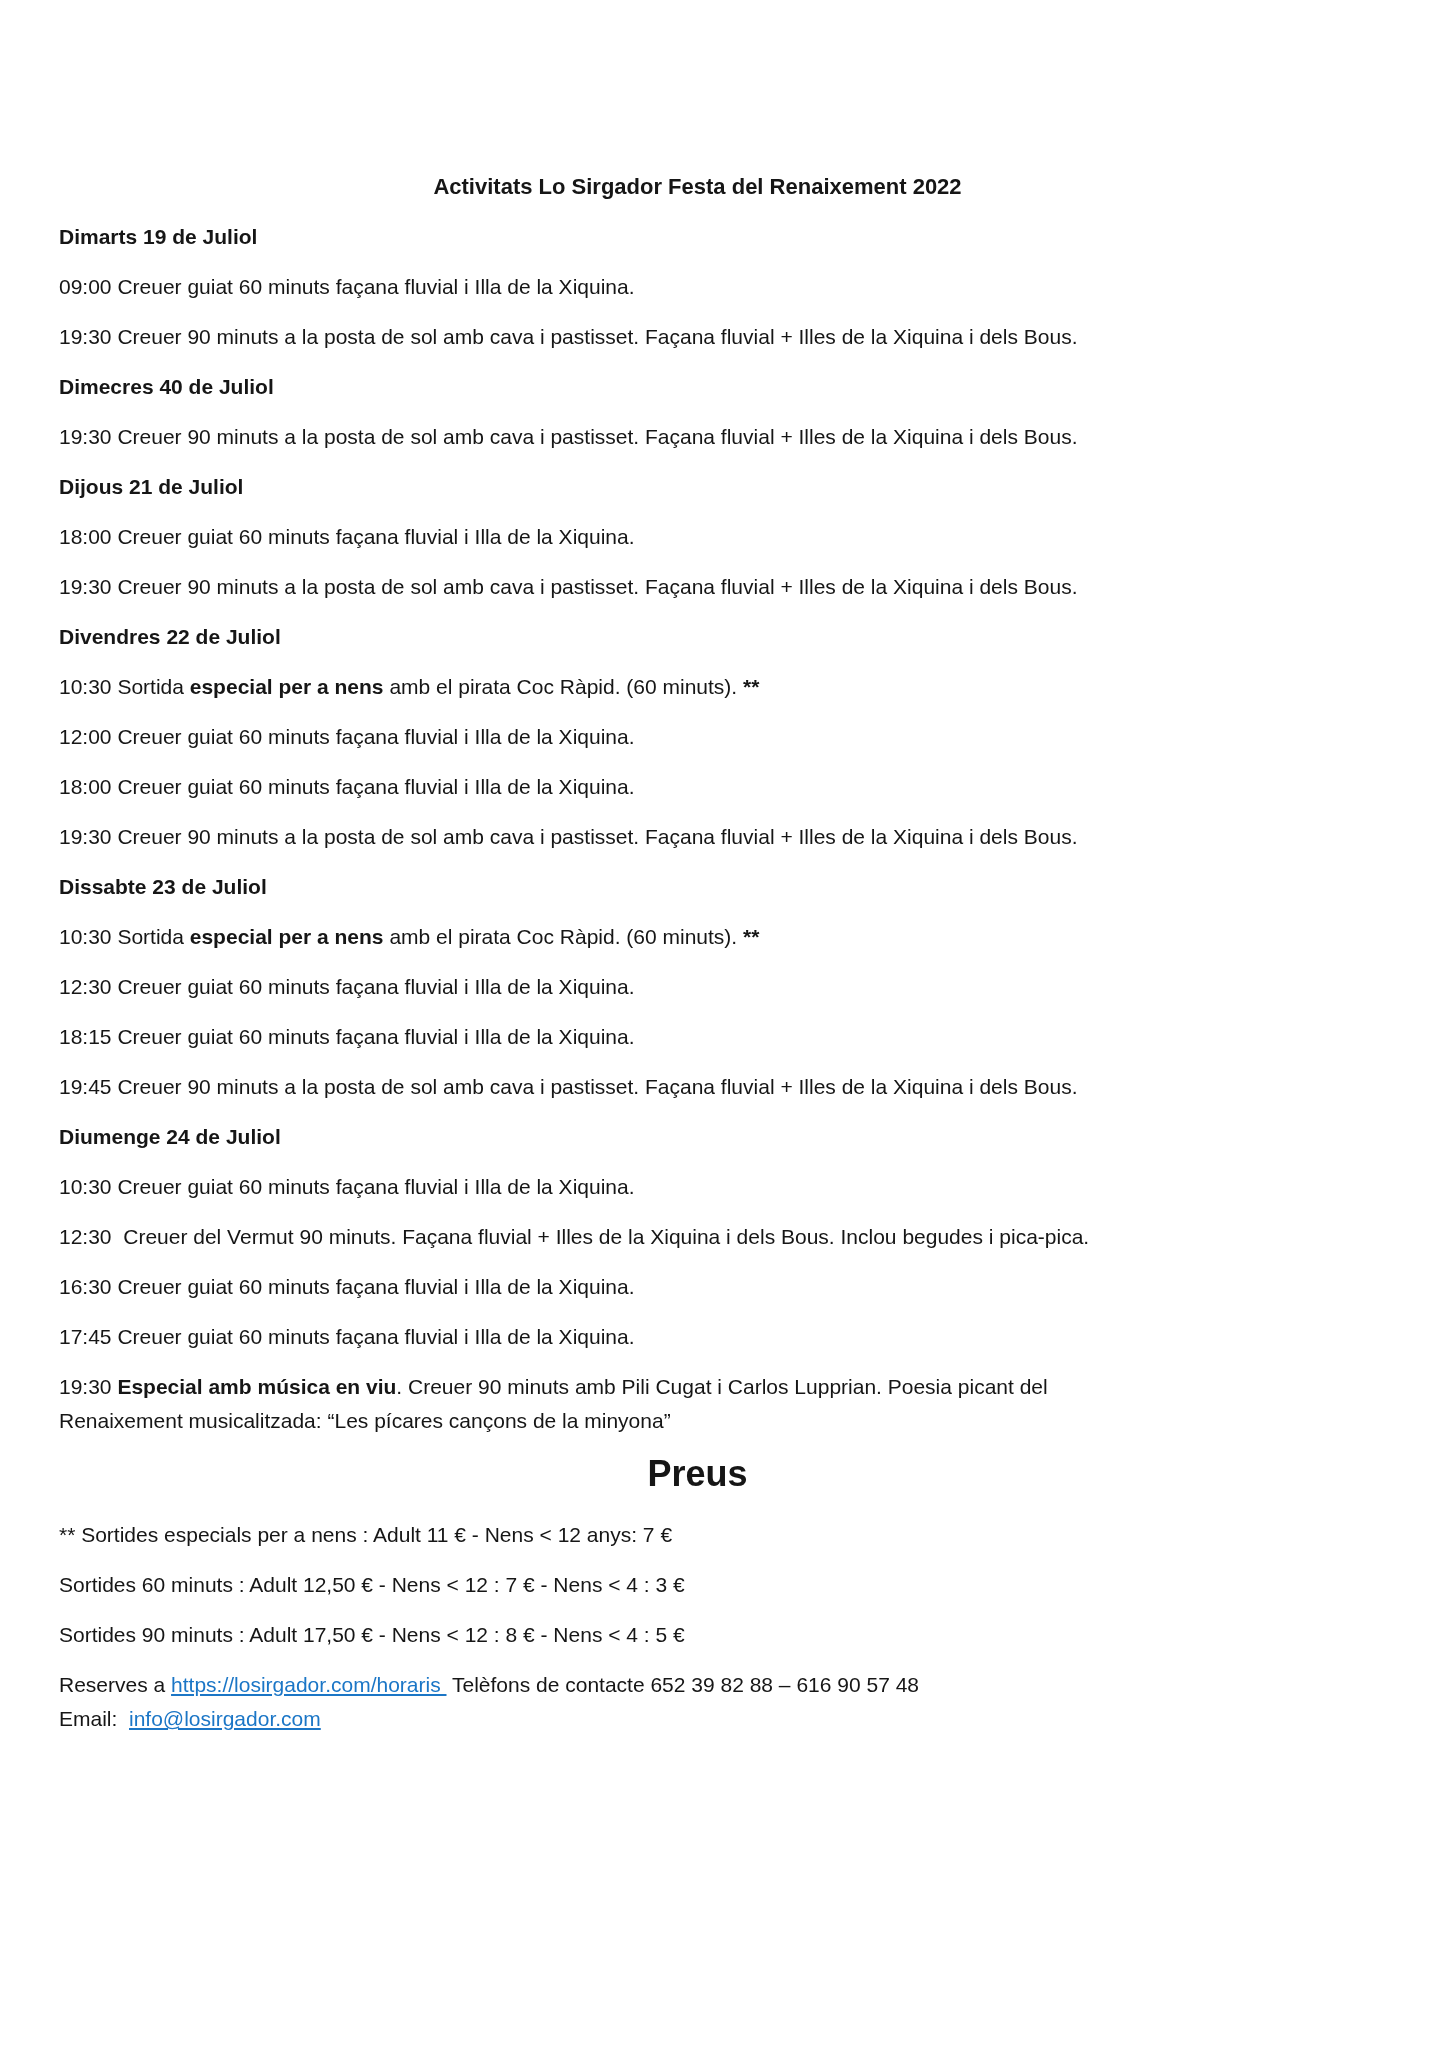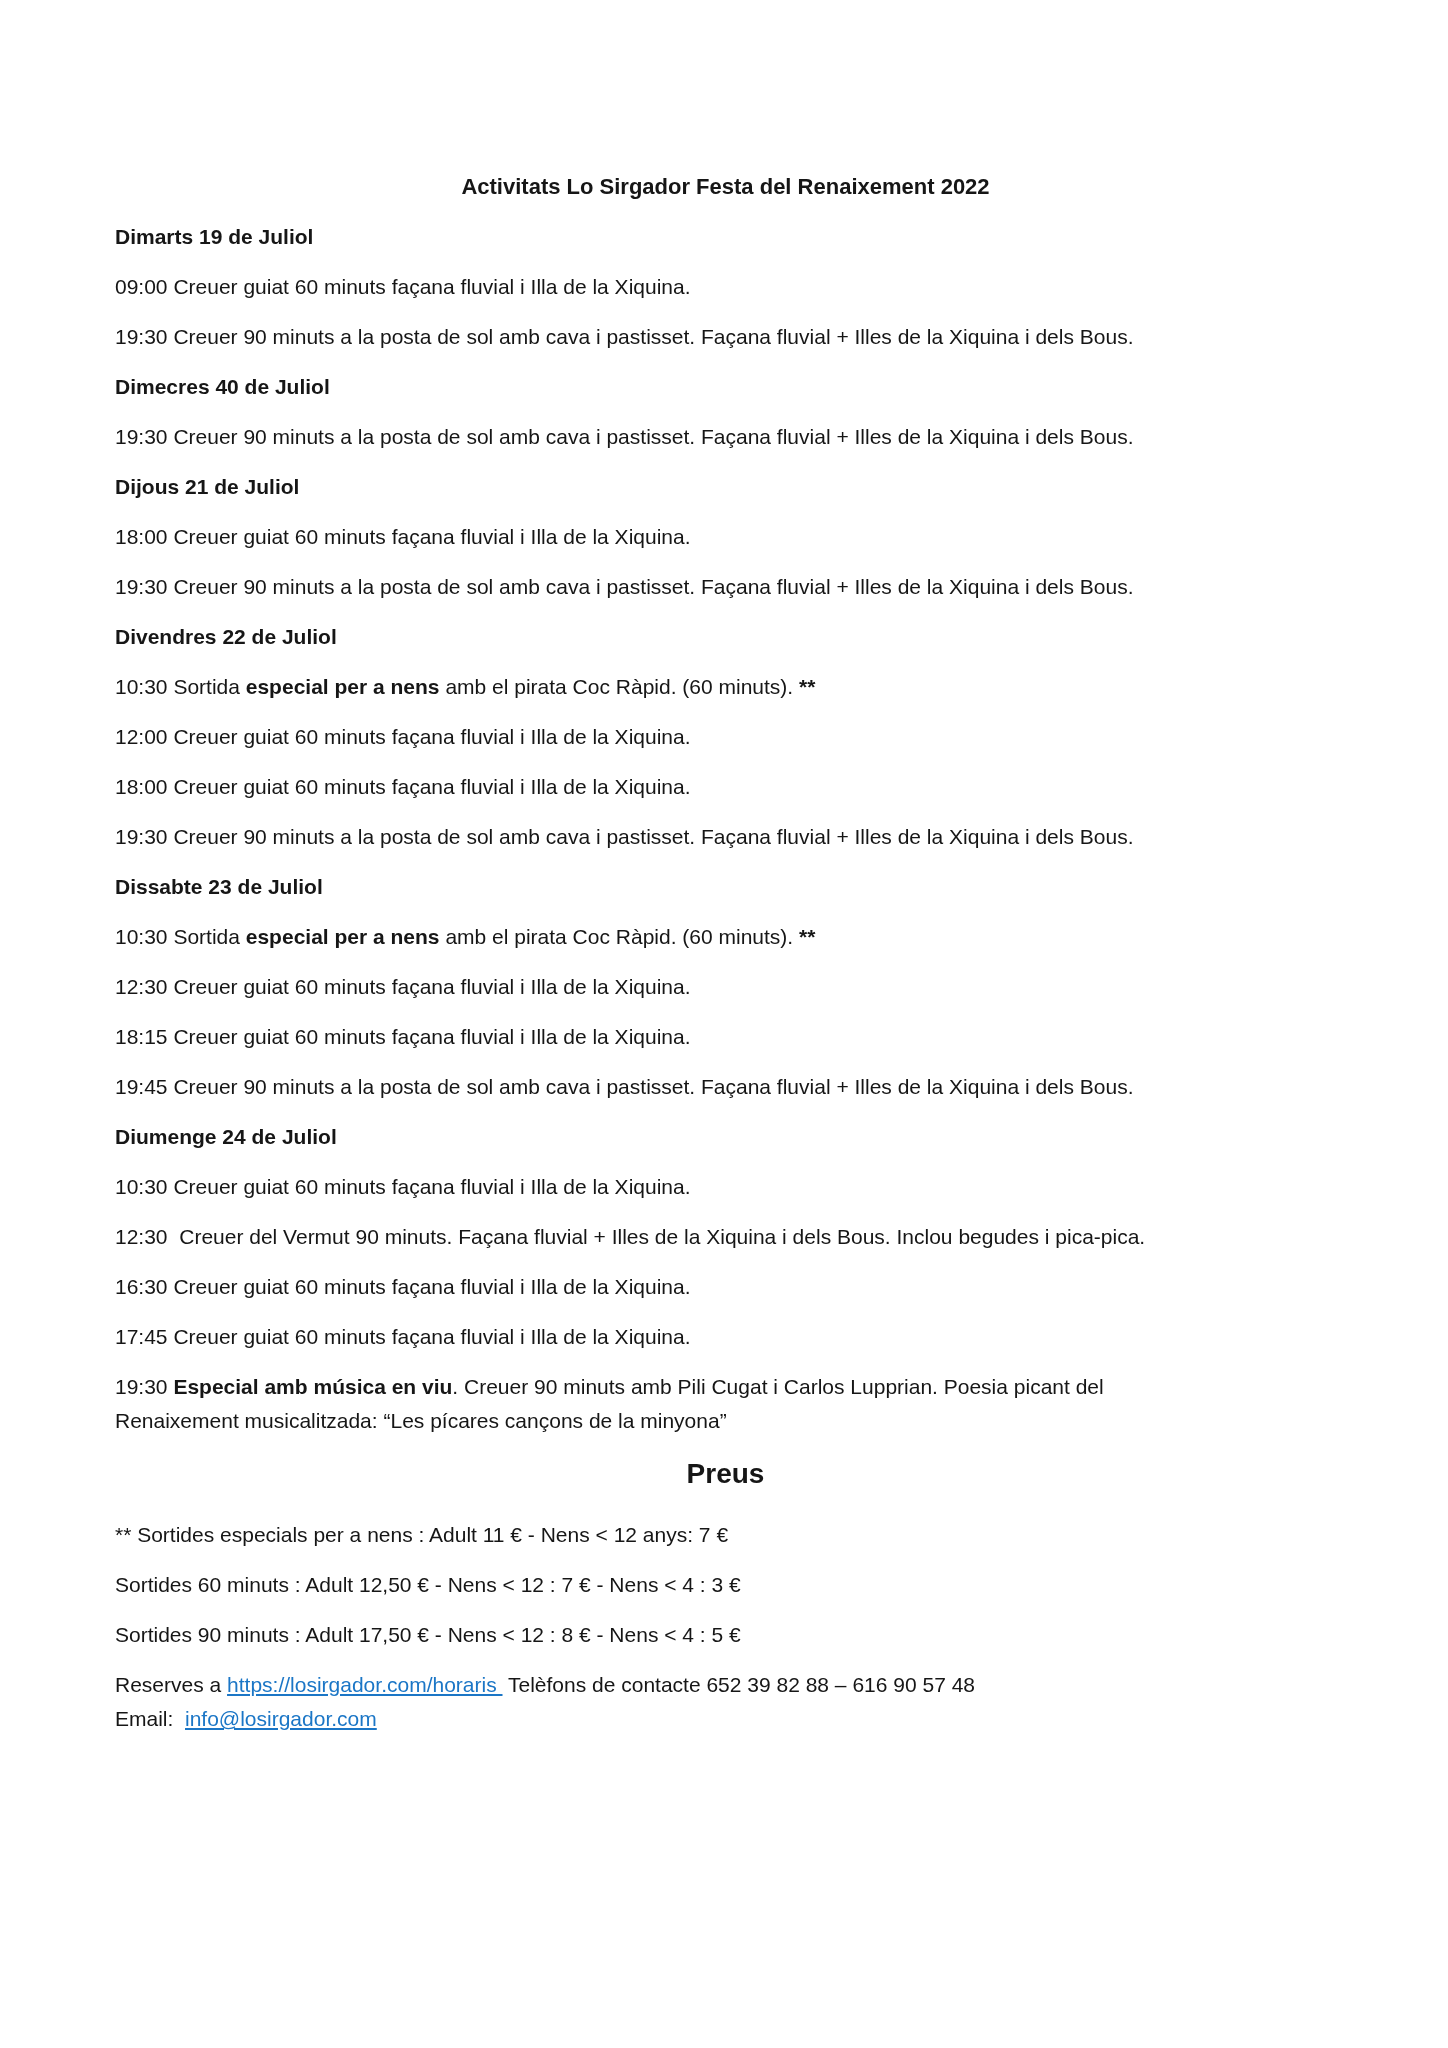--- a/index.html
+++ b/index.html
@@ -6,40 +6,40 @@
   html, body {
     margin: 0;
     padding: 0;
     background: #ffffff;
   }
   .page {
     width: 1448px;
     height: 2048px;
     margin: 0 auto;
     background: #ffffff;
-    padding: 170px 100px 0 103px;
+    padding: 170px 100px 0 47px;
     font-family: "Liberation Sans", sans-serif;
     color: #161616;
     font-size: 21px;
     overflow: hidden;
     border-radius: 22px;
   }
   p { margin: 0 12px 16px; line-height: 34px; }
   .title {
     font-size: 22px;
     font-weight: bold;
     text-align: center;
     margin: 0 0 16px;
     line-height: 34px;
   }
   .day-heading { font-weight: bold; }
   .event { white-space: pre-wrap; }
   .notice { font-weight: bold; }
   .preus {
-    font-size: 28px;
+    font-size: 36px;
     font-weight: bold;
     text-align: center;
     margin: 8px 0 24px;
     line-height: 40px;
   }
   .price-line { white-space: pre-wrap; }
   .contact { white-space: pre-wrap; margin-top: 4px; }
   a.link {
     color: var(--link-color, #1b76c6);
     text-decoration: underline;

